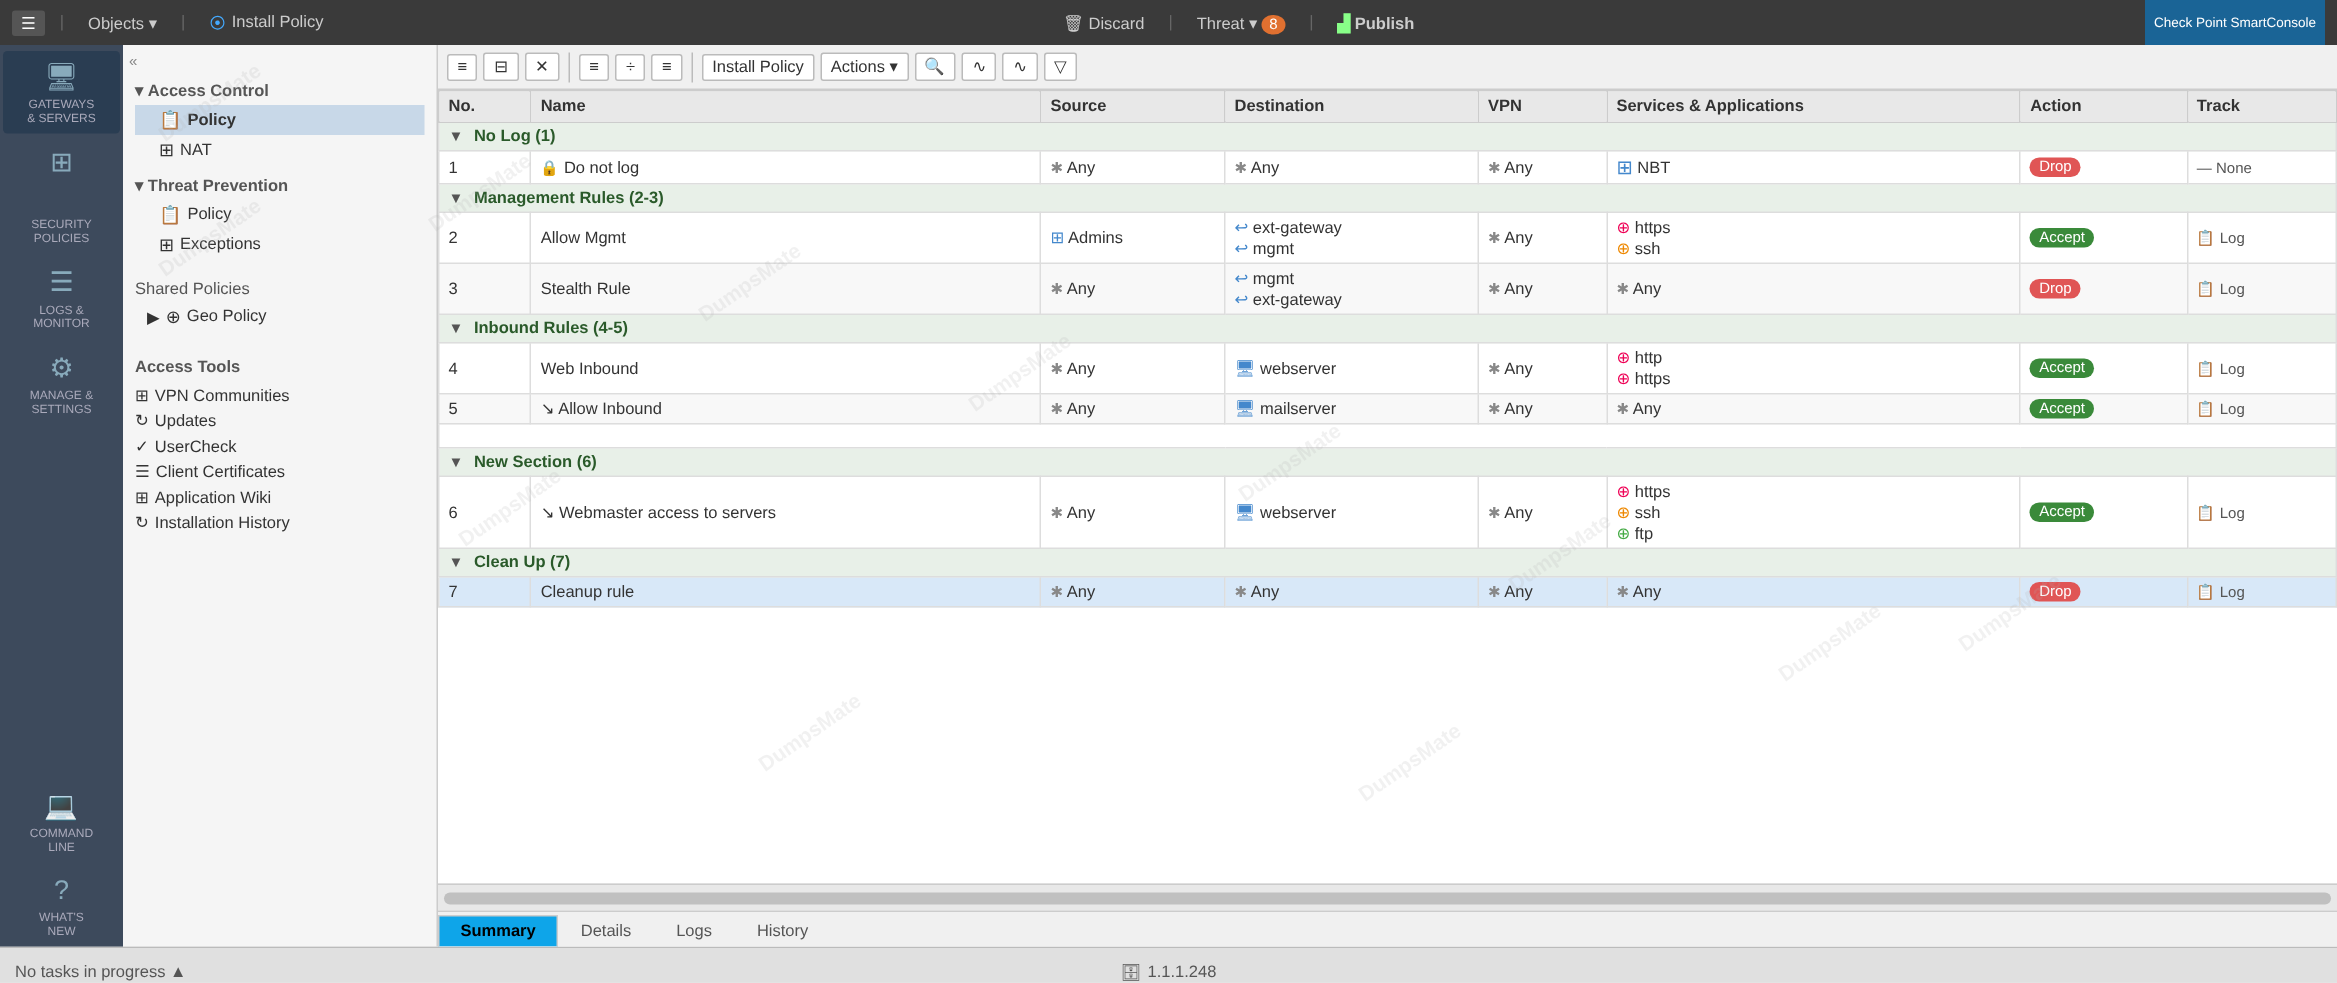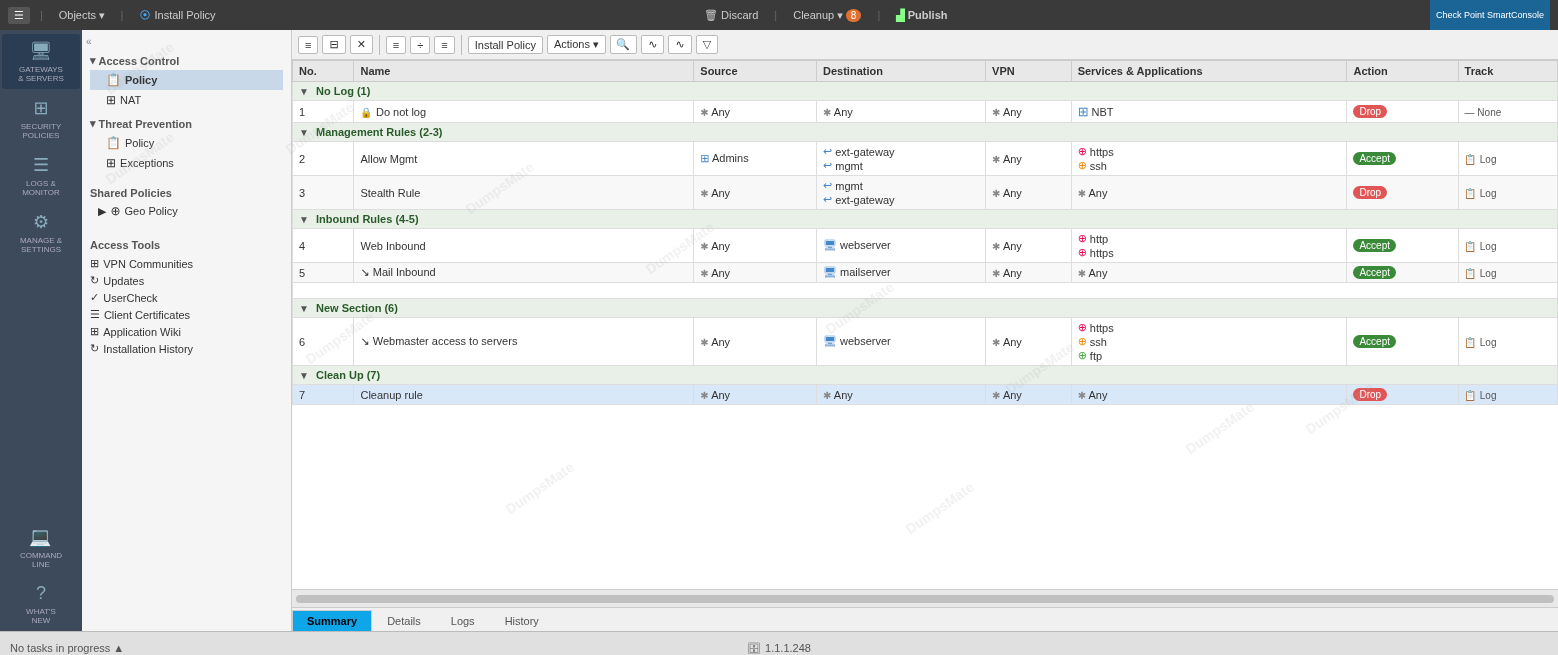--- a/index.html
+++ b/index.html
@@ -42,21 +42,21 @@
     }
     .tab-bar { display: flex; background: #e8e8e8; border-bottom: 1px solid #ccc; padding: 2px 4px; }
     .tab { background: #fff; border: 1px solid #ccc; border-bottom: none; padding: 3px 10px; font-size: 11px; cursor: pointer; border-radius: 3px 3px 0 0; }
     .tab-add { background: #e8e8e8; border: 1px solid #ccc; border-bottom: none; padding: 3px 6px; cursor: pointer; border-radius: 3px 3px 0 0; margin-left: 4px; }
     .nav-collapse { font-size: 10px; padding: 2px 4px; color: #888; cursor: pointer; }
     .nav-section { padding: 2px 8px; }
     .nav-section-header { color: #555; font-weight: bold; font-size: 11px; padding: 3px 0; display: flex; align-items: center; gap: 3px; cursor: pointer; }
     .nav-item { display: flex; align-items: center; gap: 4px; padding: 3px 8px 3px 16px; cursor: pointer; font-size: 11px; color: #333; }
     .nav-item.active { background: #c8d8e8; font-weight: bold; }
     .nav-shared { padding: 4px 8px; margin-top: 6px; }
-    .nav-shared-header { color: #555; font-weight: bold; font-size: 11px; padding: 2px 0; }
+    .nav-shared-header { color: #555; font-weight: normal; font-size: 11px; padding: 2px 0; }
     .nav-shared-item { display: flex; align-items: center; gap: 4px; padding: 3px 0 3px 8px; cursor: pointer; font-size: 11px; color: #333; }
     .access-tools { padding: 6px 8px; margin-top: 6px; }
     .access-tools-header { color: #555; font-weight: bold; font-size: 11px; padding: 2px 0 4px 0; }
     .access-tools-item { display: flex; align-items: center; gap: 4px; padding: 2px 0 2px 0; cursor: pointer; font-size: 11px; color: #333; }
 
     
     .content-area {
       flex: 1; display: flex; flex-direction: column; background: #fff; overflow: hidden;
     }
 
@@ -144,21 +144,21 @@
     </div>
     <span style="color:#666;">|</span>
     <div class="top-bar-btn" style="display:flex;align-items:center;gap:4px;">
       <span style="color:#4af;">⦿</span>
       <span>Install Policy</span>
     </div>
     <div class="top-bar-center">
       <span class="top-bar-discard">🗑 <span>Discard</span></span>
       <span style="color:#666;">|</span>
       <span class="top-bar-session">
-        <span>Cleanup</span> ▾
+        <span>Threat</span> ▾
         <span style="background:#e07030;color:#fff;border-radius:50%;padding:1px 5px;font-size:10px;">8</span>
       </span>
       <span style="color:#666;">|</span>
       <span class="top-bar-publish">
         <span style="color:#8f8;">▟</span>
         <span>Publish</span>
       </span>
     </div>
     <div class="top-bar-right">
       <div class="brand-logo">Check Point SmartConsole</div>
@@ -167,21 +167,21 @@
 
   <div class="main-layout">
 
     <div class="sidebar">
       <div class="sidebar-item active">
         <span class="sidebar-icon">🖥</span>
         <span style="font-size:8px;color:#aab;text-align:center;">GATEWAYS<br>&amp; SERVERS</span>
       </div>
       <div class="sidebar-item">
         <span class="sidebar-icon">⊞</span>
-        <span style="font-size:8px;color:#aab;text-align:center;">SECURITY<br>POLICIES</span>
+        <span style="font-size:8px;color:#aab;text-align:center;margin-top:23px;">SECURITY<br>POLICIES</span>
       </div>
       <div class="sidebar-item">
         <span class="sidebar-icon">☰</span>
         <span style="font-size:8px;color:#aab;text-align:center;">LOGS &amp;<br>MONITOR</span>
       </div>
       <div class="sidebar-item">
         <span class="sidebar-icon">⚙</span>
         <span style="font-size:8px;color:#aab;text-align:center;">MANAGE &amp;<br>SETTINGS</span>
       </div>
       <div style="flex:1;"></div>
@@ -392,21 +392,21 @@
                   <div class="dest-item"><span style="color:#e05;">⊕</span> http</div>
                   <div class="dest-item"><span style="color:#e05;">⊕</span> https</div>
                 </div>
               </td>
               <td><span class="badge-accept">Accept</span></td>
               <td><span class="badge-log">📋 Log</span></td>
             </tr>
 
             <tr class="rule-row-odd">
               <td>5</td>
-              <td>↘ Mail Inbound</td>
+              <td>↘ Allow Inbound</td>
               <td><span class="icon-any">✱</span> Any</td>
               <td>
                 <span style="color:#4488cc;">🖥</span> mailserver
               </td>
               <td><span class="icon-any">✱</span> Any</td>
               <td><span class="icon-any">✱</span> Any</td>
               <td><span class="badge-accept">Accept</span></td>
               <td><span class="badge-log">📋 Log</span></td>
             </tr>
 

